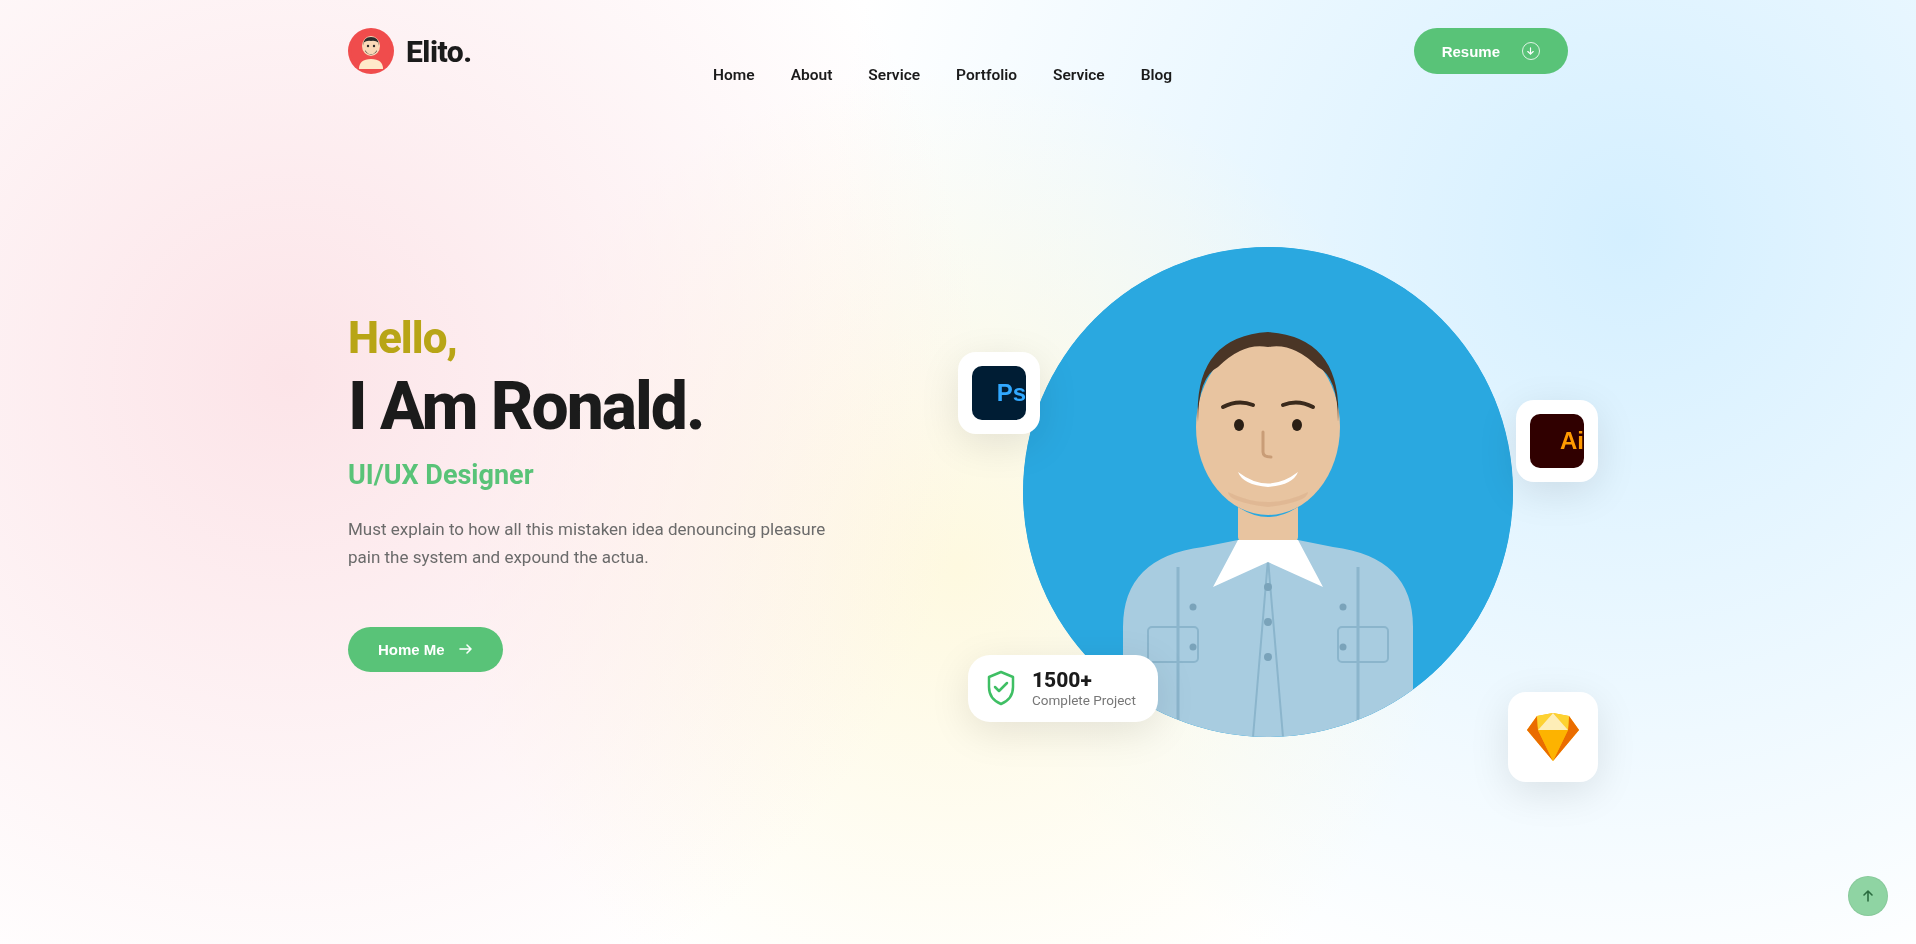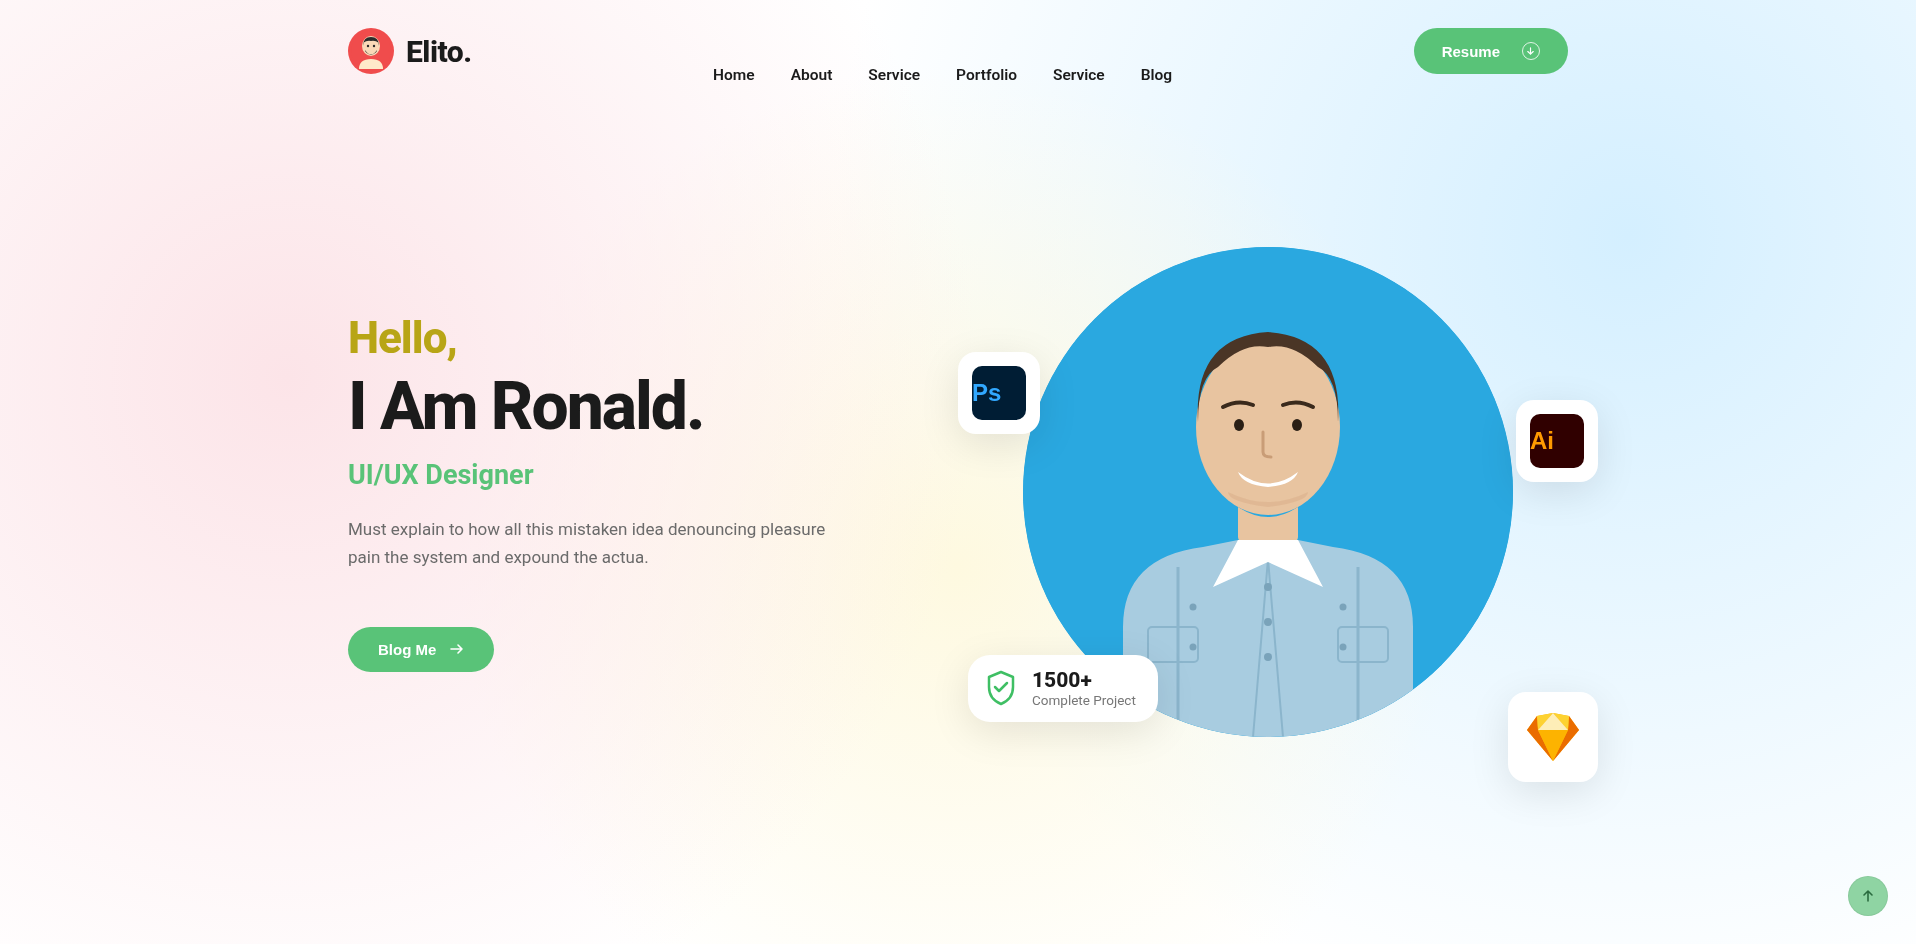--- a/index.html
+++ b/index.html
@@ -52,21 +52,21 @@
 }
 .card-ps { width: 82px; height: 82px; left: -10px; top: 130px; }
 .card-ai { width: 82px; height: 82px; right: -30px; top: 130px; margin-top: 48px; }
 .card-sketch { width: 90px; height: 90px; right: -30px; bottom: -20px; }
 .card-project {
   left: 0px; bottom: 40px; padding: 14px 22px 14px 14px;
   display: flex; align-items: center; gap: 12px; border-radius: 22px;
 }
 .proj-count { font-size: 21px; font-weight: 800; color: #1b1b1b; line-height: 1.1; }
 .proj-label { font-size: 13.5px; color: #777; }
-.app-icon { width: 54px; height: 54px; border-radius: 10px; display: flex; align-items: center; justify-content: flex-start; }
+.app-icon { width: 54px; height: 54px; border-radius: 10px; display: flex; align-items: center; justify-content: flex-end; }
 .ps-icon { background: #001d34; }
 .ps-text { color: #31a8ff; font-weight: 800; font-size: 24px; font-family: Arial, sans-serif; }
 .ai-icon { background: #300000; }
 .ai-text { color: #ff9a00; font-weight: 800; font-size: 24px; font-family: Arial, sans-serif; }
 .scroll-top {
   position: fixed; right: 28px; bottom: 28px; width: 40px; height: 40px;
   border-radius: 50%; background: #8fd4a3; display: flex; align-items: center; justify-content: center;
   cursor: pointer; border: 1px solid rgba(0,0,0,0.05);
 }
 </style>
@@ -107,21 +107,21 @@
     </button>
   </header>
 
   <section class="hero">
     <div class="hero-left">
       <div class="hello">Hello,</div>
       <div class="iam">I Am Ronald.</div>
       <div class="role">UI/UX Designer</div>
       <p class="desc">Must explain to how all this mistaken idea denouncing pleasure pain the system and expound the actua.</p>
       <button class="hire-btn">
-        <span>Blog Me</span>
+        <span>Home Me</span>
         <span>
           <svg width="14" height="12" viewBox="0 0 14 12">
               <path d="M1 6 L12 6 M8 2 L12 6 L8 10" stroke="#fff" stroke-width="1.6" fill="none" stroke-linecap="round" stroke-linejoin="round"></path>
             </svg>
         </span>
       </button>
     </div>
 
     <div class="hero-right">
       <div class="avatar-circle">

